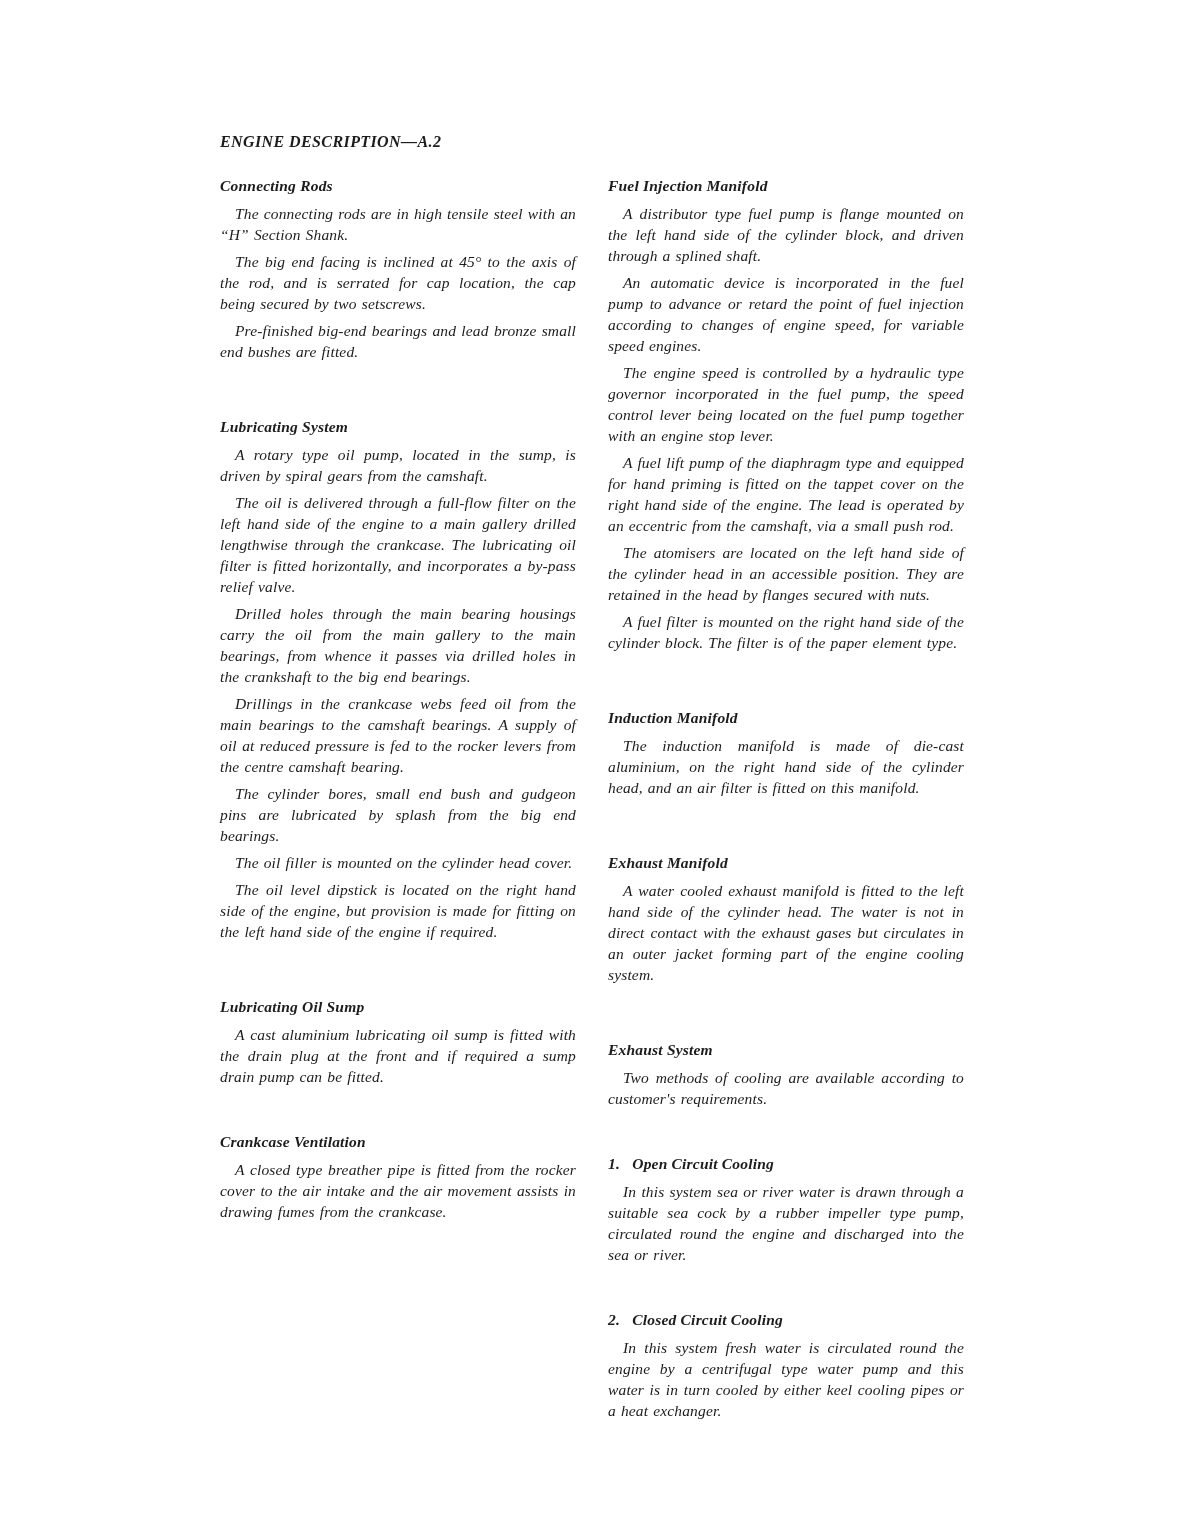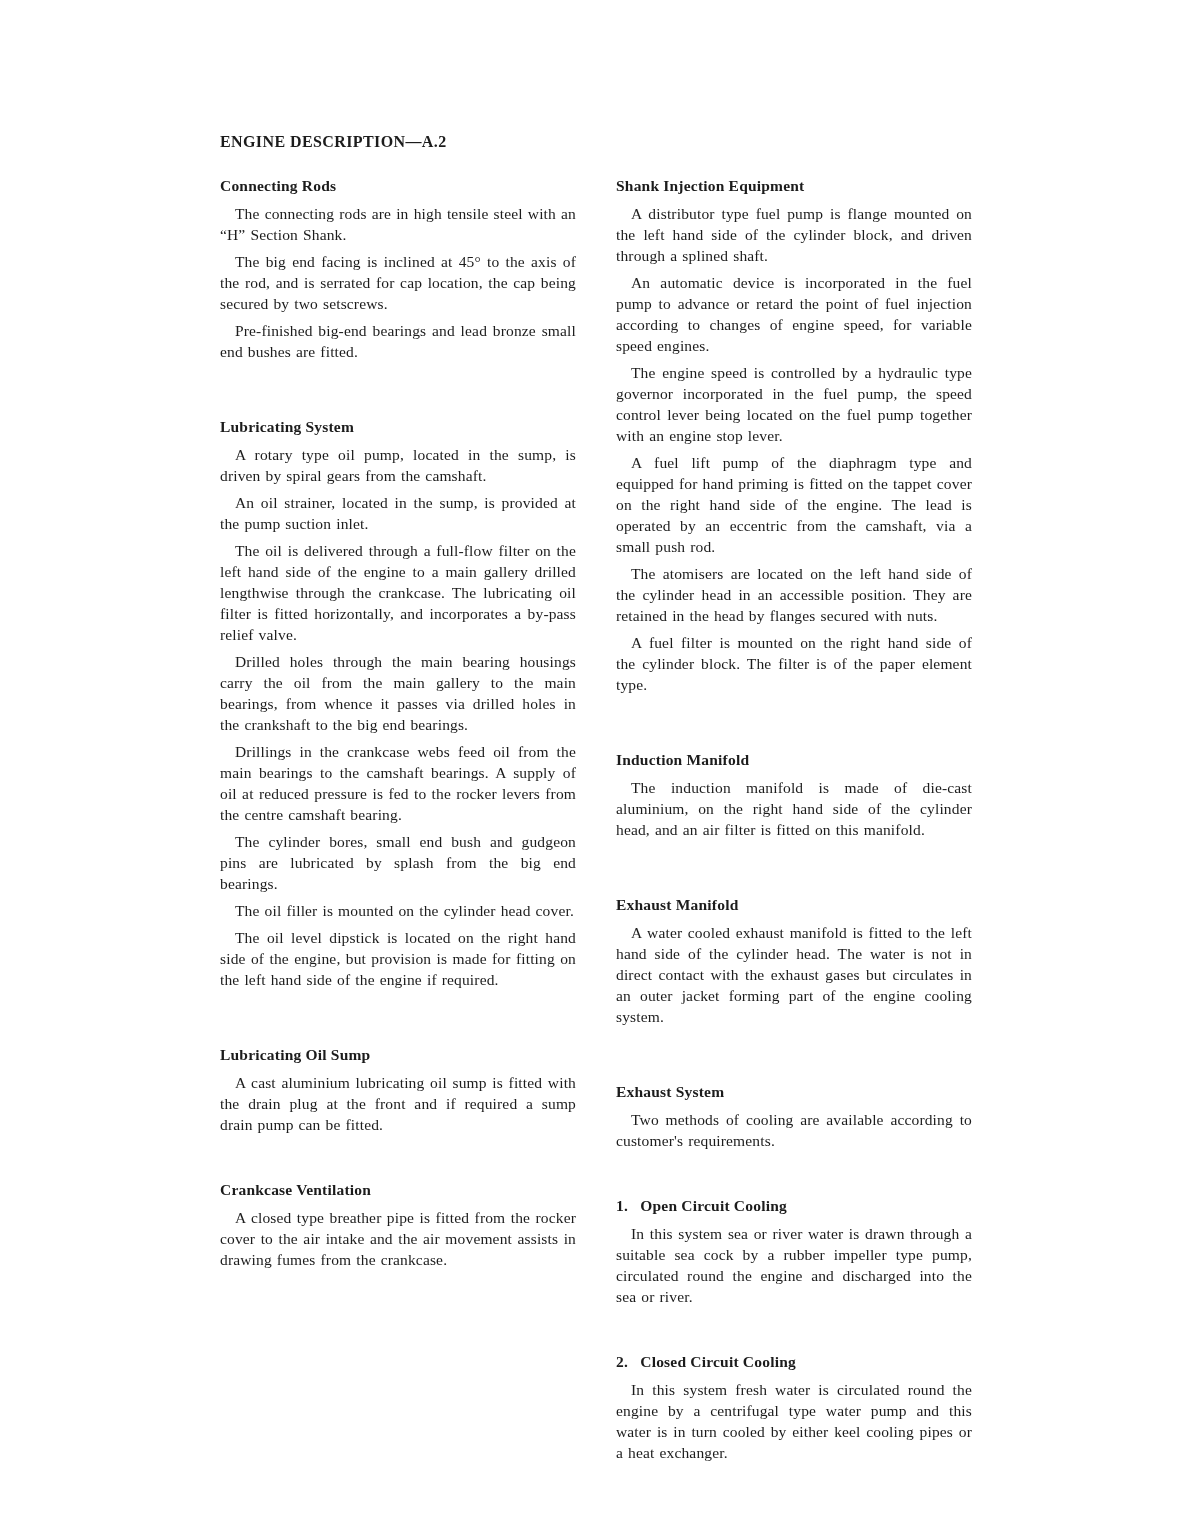--- a/index.html
+++ b/index.html
@@ -13,30 +13,31 @@
     position: relative;
     font-family: "Liberation Serif", "DejaVu Serif", serif;
     color: #1c1c1c;
     overflow: hidden;
   }
   .sheet {
     position: absolute;
     left: 220px;
     top: 133px;
     width: 752px;
+    font-style: italic;
   }
   .page-title {
     font-size: 16px;
     font-weight: bold;
     letter-spacing: 0.4px;
     margin: 0 0 26px 0;
   }
   .columns {
     display: flex;
-    gap: 40px;
+    gap: 32px;
     align-items: flex-start;
   }
   .column {
     width: 356px;
     flex: 0 0 356px;
   }
   .section {
     margin-top: 46px;
   }
   .section:first-child {
@@ -74,40 +75,39 @@
     <div class="column">
         <section class="section">
           <h2 class="heading">Connecting Rods</h2>
           <p class="para">The connecting rods are in high tensile steel with an “H” Section Shank.</p>
           <p class="para">The big end facing is inclined at 45° to the axis of the rod, and is serrated for cap location, the cap being secured by two setscrews.</p>
           <p class="para">Pre-finished big-end bearings and lead bronze small end bushes are fitted.</p>
         </section>
         <section class="section gap-large">
           <h2 class="heading">Lubricating System</h2>
           <p class="para">A rotary type oil pump, located in the sump, is driven by spiral gears from the camshaft.</p>
-          <p class="para">An oil strainer, located in the sump, is provided at the pump suction inlet.</p>
           <p class="para">The oil is delivered through a full-flow filter on the left hand side of the engine to a main gallery drilled lengthwise through the crankcase. The lubricating oil filter is fitted horizontally, and incorporates a by-pass relief valve.</p>
           <p class="para">Drilled holes through the main bearing housings carry the oil from the main gallery to the main bearings, from whence it passes via drilled holes in the crankshaft to the big end bearings.</p>
           <p class="para">Drillings in the crankcase webs feed oil from the main bearings to the camshaft bearings. A supply of oil at reduced pressure is fed to the rocker levers from the centre camshaft bearing.</p>
           <p class="para">The cylinder bores, small end bush and gudgeon pins are lubricated by splash from the big end bearings.</p>
           <p class="para">The oil filler is mounted on the cylinder head cover.</p>
           <p class="para">The oil level dipstick is located on the right hand side of the engine, but provision is made for fitting on the left hand side of the engine if required.</p>
         </section>
         <section class="section gap-large">
           <h2 class="heading">Lubricating Oil Sump</h2>
           <p class="para">A cast aluminium lubricating oil sump is fitted with the drain plug at the front and if required a sump drain pump can be fitted.</p>
         </section>
         <section class="section">
           <h2 class="heading">Crankcase Ventilation</h2>
           <p class="para">A closed type breather pipe is fitted from the rocker cover to the air intake and the air movement assists in drawing fumes from the crankcase.</p>
         </section>
       </div>
     <div class="column">
         <section class="section">
-          <h2 class="heading">Shank Injection Equipment</h2>
+          <h2 class="heading">Fuel Injection Manifold</h2>
           <p class="para">A distributor type fuel pump is flange mounted on the left hand side of the cylinder block, and driven through a splined shaft.</p>
           <p class="para">An automatic device is incorporated in the fuel pump to advance or retard the point of fuel injection according to changes of engine speed, for variable speed engines.</p>
           <p class="para">The engine speed is controlled by a hydraulic type governor incorporated in the fuel pump, the speed control lever being located on the fuel pump together with an engine stop lever.</p>
           <p class="para">A fuel lift pump of the diaphragm type and equipped for hand priming is fitted on the tappet cover on the right hand side of the engine. The lead is operated by an eccentric from the camshaft, via a small push rod.</p>
           <p class="para">The atomisers are located on the left hand side of the cylinder head in an accessible position. They are retained in the head by flanges secured with nuts.</p>
           <p class="para">A fuel filter is mounted on the right hand side of the cylinder block. The filter is of the paper element type.</p>
         </section>
         <section class="section gap-large">
           <h2 class="heading">Induction Manifold</h2>
           <p class="para">The induction manifold is made of die-cast aluminium, on the right hand side of the cylinder head, and an air filter is fitted on this manifold.</p>

